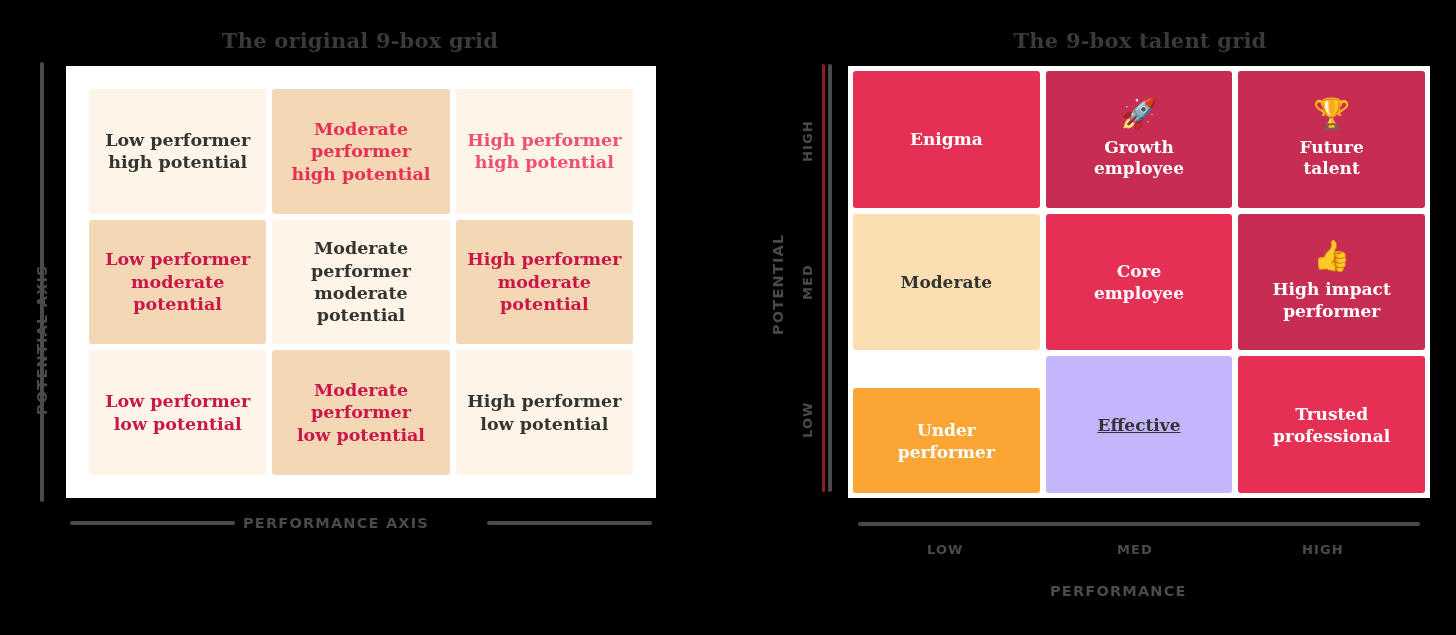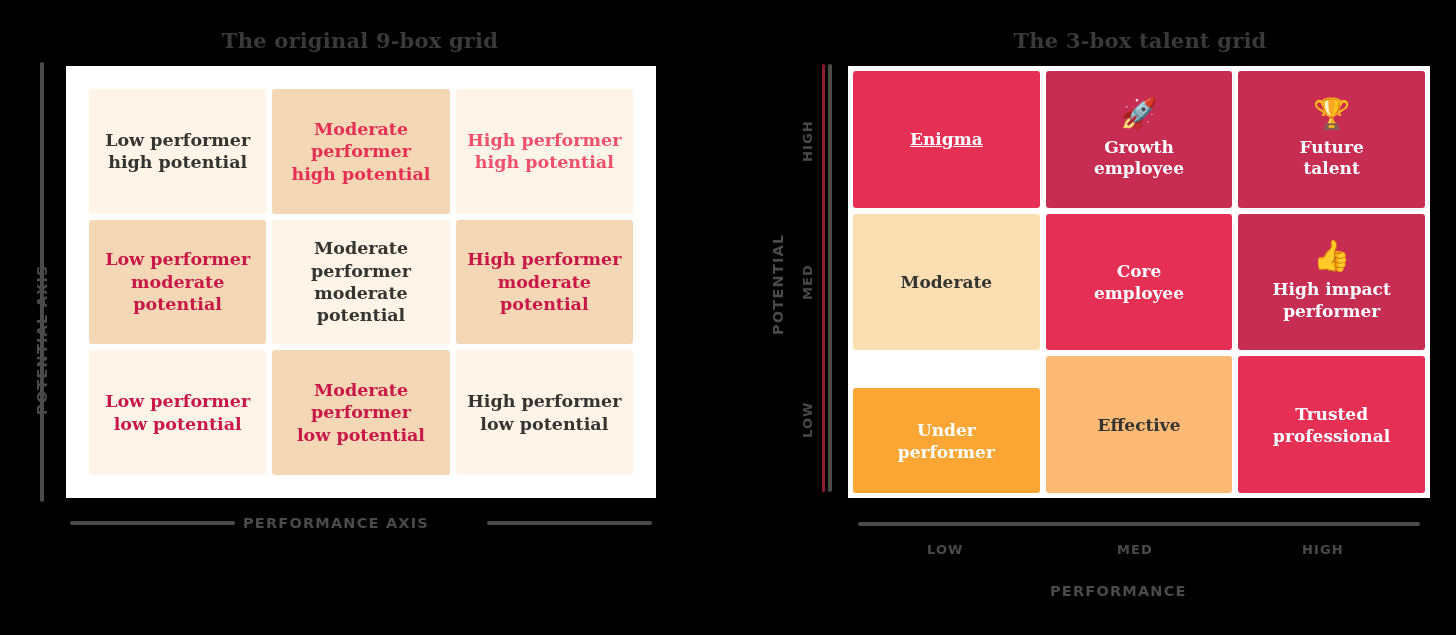--- a/index.html
+++ b/index.html
@@ -165,41 +165,41 @@
         <span class="label">Moderate
 performer
 low potential</span>
       </div>
       <div class="cell" style="background: rgb(254, 245, 232); color: rgb(52, 52, 50);">
         <span class="label">High performer
 low potential</span>
       </div>
     </div>
 
-  <div class="panel-title" id="title-right">The 3-box talent grid</div>
+  <div class="panel-title" id="title-right">The 9-box talent grid</div>
 
   <div class="axis-line-v" style="left:828px;top:64px;height:428px;"></div>
   <div class="axis-line-v red" style="left:822px;top:64px;height:428px;"></div>
 
   <div class="axis-title rot" id="right-y-title" style="left:770px;top:335px;">POTENTIAL</div>
 
   <div class="tick-label rot" style="left:800px;top:162px;">HIGH</div>
   <div class="tick-label rot" style="left:800px;top:300px;">MED</div>
   <div class="tick-label rot" style="left:800px;top:438px;">LOW</div>
 
   <div class="axis-line-h" style="left:858px;top:522px;width:562px;"></div>
 
   <div class="tick-label" style="left:927px;top:542px;">LOW</div>
   <div class="tick-label" style="left:1117px;top:542px;">MED</div>
   <div class="tick-label" style="left:1302px;top:542px;">HIGH</div>
 
   <div class="axis-title" id="right-x-title" style="left:1050px;top:583px;">PERFORMANCE</div>
 
   <div class="grid" id="grid-right">
-      <div class="cell" style="background: rgb(230, 47, 85); color: rgb(255, 255, 255); text-decoration: underline;">
+      <div class="cell" style="background: rgb(230, 47, 85); color: rgb(255, 255, 255);">
         <span class="label">Enigma</span>
       </div>
       <div class="cell" style="background: rgb(199, 44, 82); color: rgb(255, 255, 255);">
         <span class="emoji">🚀</span>
         <span class="label">Growth
 employee</span>
       </div>
       <div class="cell" style="background: rgb(199, 44, 82); color: rgb(255, 255, 255);">
         <span class="emoji">🏆</span>
         <span class="label">Future
@@ -214,21 +214,21 @@
       </div>
       <div class="cell" style="background: rgb(199, 44, 82); color: rgb(255, 255, 255);">
         <span class="emoji">👍</span>
         <span class="label">High impact
 performer</span>
       </div>
       <div class="cell" style="background: rgb(251, 166, 52); color: rgb(255, 255, 255); margin-top: 32px;">
         <span class="label">Under
 performer</span>
       </div>
-      <div class="cell" style="background: #fdba74; color: rgb(52, 52, 50);">
+      <div class="cell" style="background: #c4b5fd; color: rgb(52, 52, 50); text-decoration: underline;">
         <span class="label">Effective</span>
       </div>
       <div class="cell" style="background: rgb(230, 47, 85); color: rgb(255, 255, 255);">
         <span class="label">Trusted
 professional</span>
       </div>
     </div>
 
 </div>
 

